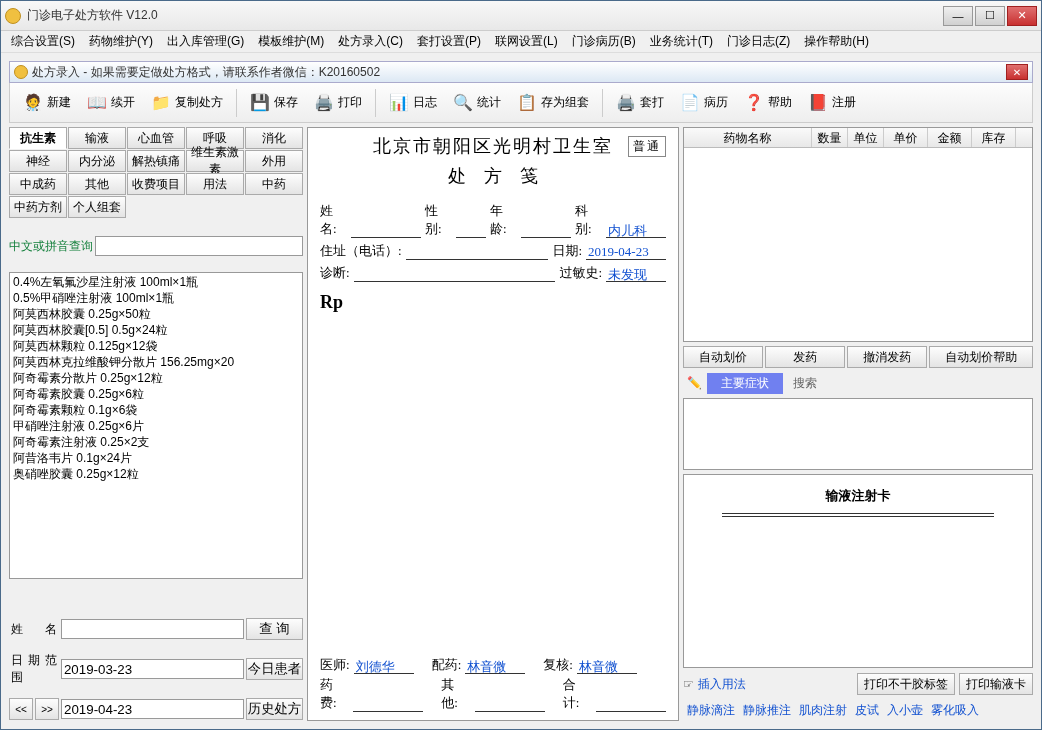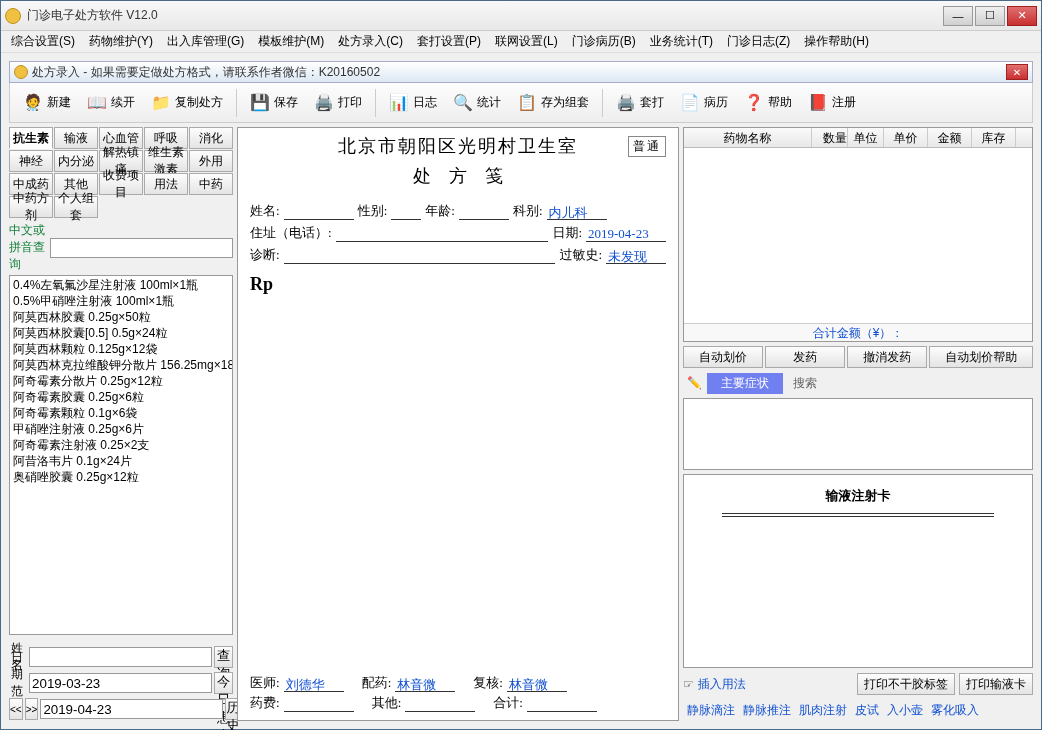--- a/index.html
+++ b/index.html
@@ -16,21 +16,21 @@
 .inner { flex: 1; padding: 8px; background: #f0f0f0; display: flex; flex-direction: column; }
 .sub-titlebar { height: 22px; background: linear-gradient(#fff,#dce8f4); border: 1px solid #aac; display: flex; align-items: center; padding: 0 4px; }
 .sub-titlebar .icon2 { width: 14px; height: 14px; background: #f0c040; border-radius: 50%; margin-right: 4px; border:1px solid #c09020;}
 .sub-titlebar .txt { flex: 1; color: #333; }
 .sub-close { width: 22px; height: 16px; background: linear-gradient(#e07070,#c83030); color: #fff; display: flex; align-items: center; justify-content: center; font-size: 10px; border: 1px solid #a02020; cursor: pointer; }
 .toolbar { height: 40px; background: linear-gradient(#fdfdfd,#eee); border: 1px solid #ccc; border-top: none; display: flex; align-items: center; padding: 0 6px; gap: 2px; }
 .tool-btn { display: flex; align-items: center; gap: 4px; padding: 3px 6px; cursor: pointer; border: 1px solid transparent; }
 .tool-icon { width: 20px; height: 20px; display: inline-flex; align-items: center; justify-content: center; font-size: 16px; }
 .tool-sep { width: 1px; height: 28px; background: #ccc; margin: 0 4px; }
 .body3 { flex: 1; display: flex; gap: 4px; margin-top: 4px; min-height: 0; }
-.left-panel { width: 224px; display: flex; flex-direction: column; gap: 2px; }
+.left-panel { width: 294px; display: flex; flex-direction: column; gap: 16px; }
 .cat-grid { display: grid; grid-template-columns: repeat(4,1fr); gap: 1px; }
 .cat-btn { height: 22px; background: linear-gradient(#fdfdfd,#e4e4e4); border: 1px solid #aaa; font-size: 12px; cursor: pointer; display:flex;align-items:center;justify-content:center;}
 .cat-btn.active { background: #fff; font-weight: bold; border-bottom-color:#fff;}
 .search-row { display: flex; align-items: center; gap: 2px; margin-top: 2px; }
 .search-label { color: #15803d; font-size: 12px; }
 .search-input { flex: 1; height: 20px; border: 1px solid #999; padding: 0 2px; background:#fff;}
 .drug-list { flex: 1; background: #fff; border: 1px solid #999; overflow-y: scroll; font-size: 12px; line-height: 16px; padding: 1px; }
 .drug-item { white-space: nowrap; padding: 0 2px; cursor: pointer; }
 .filter-row { display: flex; align-items: center; gap: 2px; height: 24px; }
 .filter-label { width: 54px; text-align: justify; text-align-last: justify; padding: 0 2px;}
@@ -184,21 +184,21 @@
         <div class="search-row">
           <span class="search-label">中文或拼音查询</span>
           <input class="search-input" style="">
         </div>
         <div class="drug-list" id="druglist">
             <div class="drug-item">0.4%左氧氟沙星注射液 100ml×1瓶</div>
             <div class="drug-item">0.5%甲硝唑注射液 100ml×1瓶</div>
             <div class="drug-item">阿莫西林胶囊 0.25g×50粒</div>
             <div class="drug-item">阿莫西林胶囊[0.5] 0.5g×24粒</div>
             <div class="drug-item">阿莫西林颗粒 0.125g×12袋</div>
-            <div class="drug-item">阿莫西林克拉维酸钾分散片 156.25mg×18</div>
+            <div class="drug-item">阿莫西林克拉维酸钾分散片 156.25mg×20</div>
             <div class="drug-item">阿奇霉素分散片 0.25g×12粒</div>
             <div class="drug-item">阿奇霉素胶囊 0.25g×6粒</div>
             <div class="drug-item">阿奇霉素颗粒 0.1g×6袋</div>
             <div class="drug-item">甲硝唑注射液 0.25g×6片</div>
             <div class="drug-item">阿奇霉素注射液 0.25×2支</div>
             <div class="drug-item">阿昔洛韦片 0.1g×24片</div>
             <div class="drug-item">奥硝唑胶囊 0.25g×12粒</div>
           </div>
         <div style="height:6px"></div>
         <div class="filter-row">
@@ -272,28 +272,27 @@
             <span>合计:</span>
               <span class="rx-val" style="min-width:70px"></span>
           </div>
         </div>
       </div>
 
       <div class="right-panel">
         <div class="grid-table">
           <div class="grid-header" id="gridheader">
               <div style="width: 128px;">药物名称</div>
-              <div style="width: 36px; text-align: right;">数量</div>
+              <div style="width: 36px;">数量</div>
               <div style="width: 36px;">单位</div>
               <div style="width: 44px;">单价</div>
               <div style="width: 44px;">金额</div>
               <div style="width: 44px;">库存</div>
             </div>
           <div class="grid-body"></div>
-          <div class="grid-total">合计金额（¥）：</div>
         </div>
         <div class="action-row" id="actionrow">
             <button class="action-btn">自动划价</button>
             <button class="action-btn">发药</button>
             <button class="action-btn">撤消发药</button>
             <button class="action-btn" style="flex: 1.3 1 0%;">自动划价帮助</button>
           </div>
         <div class="symptom-row">
           <span class="symptom-icon">✏️</span>
           <span class="symptom-label">主要症状</span>

